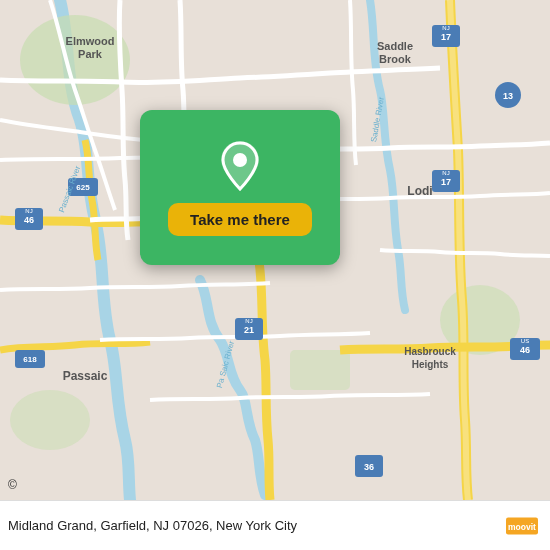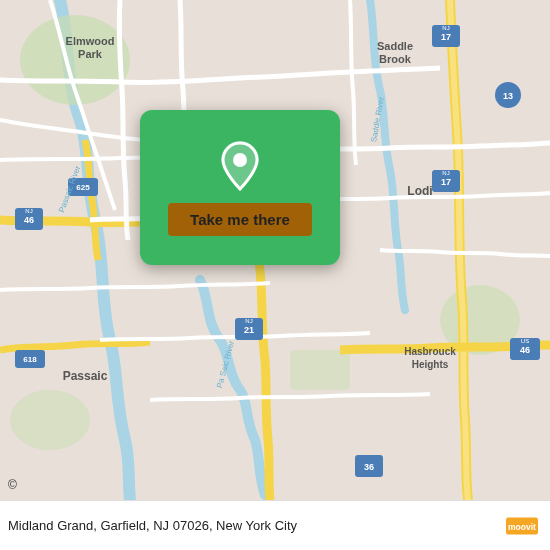--- a/index.html
+++ b/index.html
@@ -45,24 +45,24 @@
       z-index: 10;
     }
 
     .pin-icon {
       width: 46px;
       height: 54px;
       margin-bottom: 10px;
     }
 
     .take-me-there-btn {
-      background: #a16207;
+      background: #eab308;
       color: #222;
       border: none;
-      border-radius: 4px;
+      border-radius: 10px;
       padding: 8px 22px;
       font-size: 15px;
       font-weight: 600;
       cursor: pointer;
       white-space: nowrap;
     }
 
     
     .bottom-bar {
       width: 550px;

